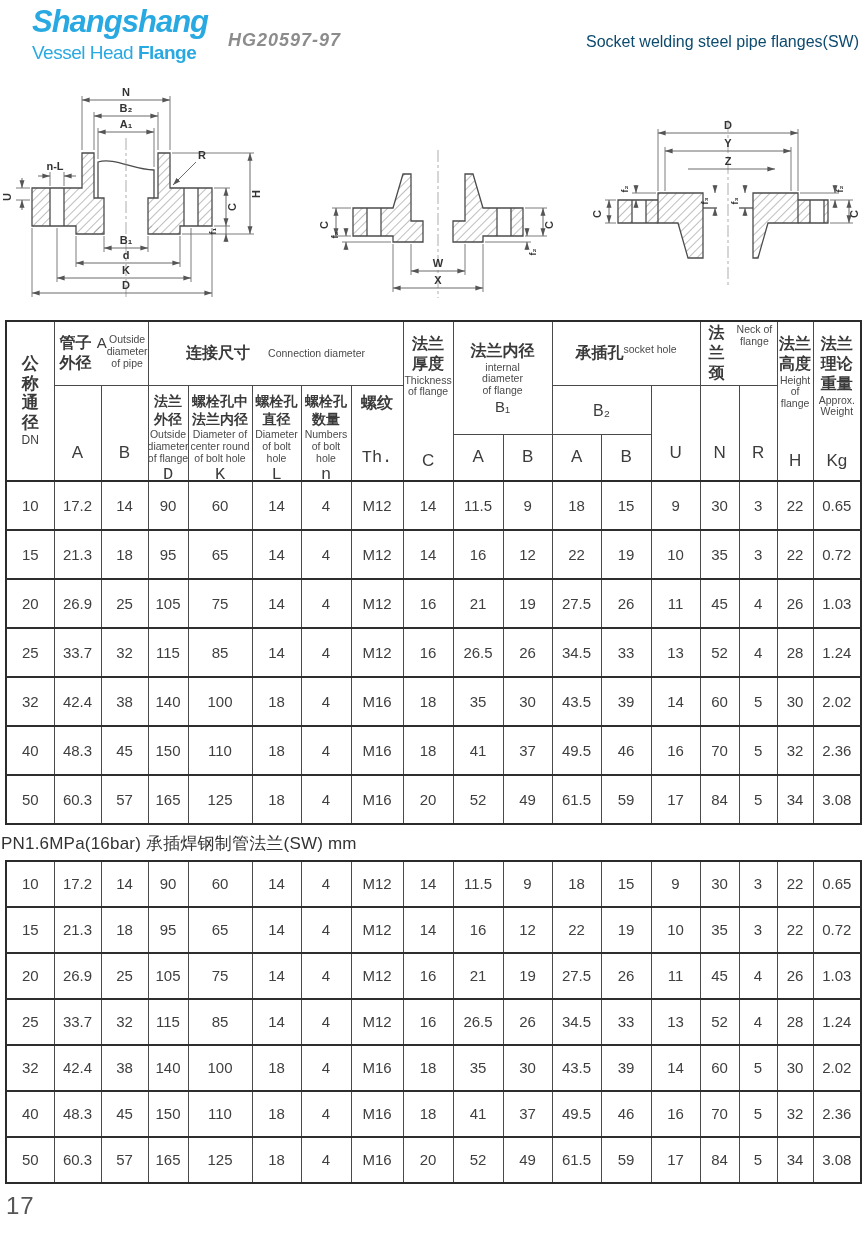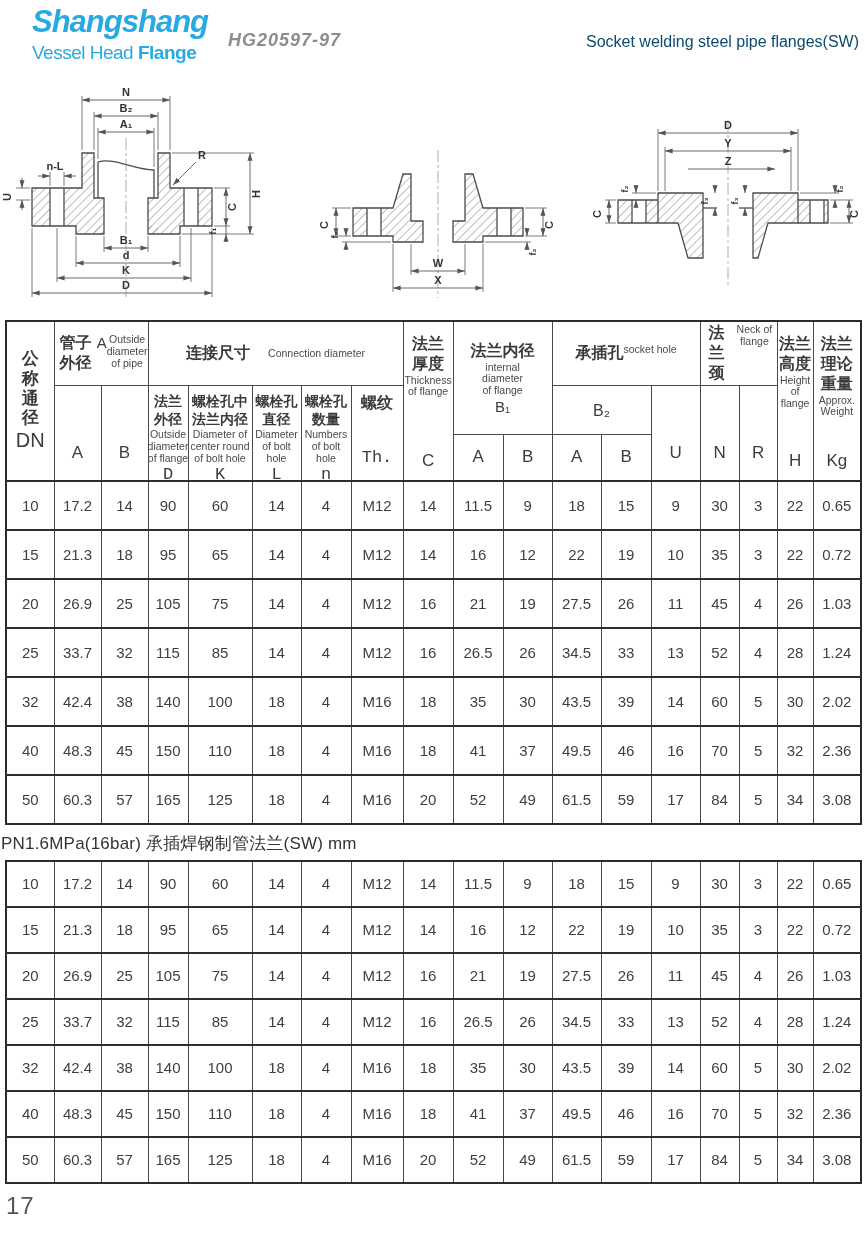--- a/index.html
+++ b/index.html
@@ -27,21 +27,21 @@
   table.spec th,table.spec td{border:1px solid #4a4a4a;padding:0;text-align:center;vertical-align:middle;font-weight:normal;}
   thead tr.r1{height:65px;} thead tr.r2{height:40px;} thead tr.r3{height:43px;}
   .zh{font-size:16px;font-weight:bold;line-height:1.25;white-space:pre-line;color:#3a3a3a;}
   .en{font-size:10.5px;line-height:1.12;white-space:pre-line;color:#4a4a4a;margin-top:1px;}
   .code{font-size:15px;margin-top:1px;}
   .letter{font-size:17px;}
   .full{height:146px;display:flex;flex-direction:column;align-items:center;justify-content:flex-start;padding-top:12px;}
   .full .letter{margin-top:auto;height:38px;display:flex;align-items:center;}
   .dncell{height:146px;display:flex;flex-direction:column;align-items:center;justify-content:center;}
   .dncell .zh{font-size:17px;line-height:1.15;}
-  .dncell .letter{font-size:20px;margin-top:1px;}
+  .dncell .letter{font-size:12px;margin-top:1px;}
   .grp{display:flex;flex-direction:row;align-items:flex-start;justify-content:center;}
   .grow{display:flex;align-items:center;justify-content:center;gap:18px;}
   .borecell{height:103px;display:flex;flex-direction:column;align-items:center;justify-content:center;}
   .sub2{height:83px;display:flex;flex-direction:column;align-items:center;justify-content:flex-start;padding-top:4px;}
   .sub2 .letter{margin-top:auto;height:38px;display:flex;align-items:center;font-family:Liberation Mono, monospace;}
   .botletter{height:83px;display:flex;flex-direction:column;}
   .botletter .letter{margin-top:auto;height:42px;display:flex;align-items:center;justify-content:center;}
   tbody.data td{font-size:15px;height:47px;border-top:2px solid #2e2e2e;color:#3f3f3f;}
   table.t2 tbody.data td{height:44px;}
   tbody.data tr:first-child td{border-top:2px solid #2b2b2b;}

